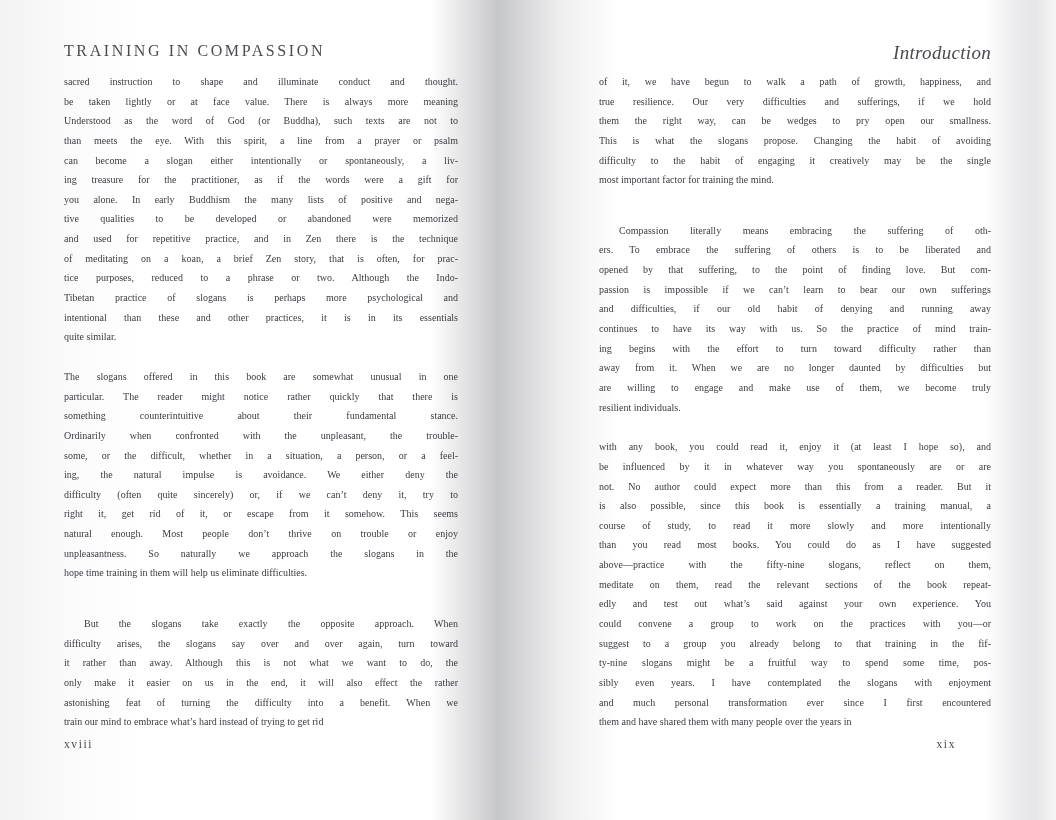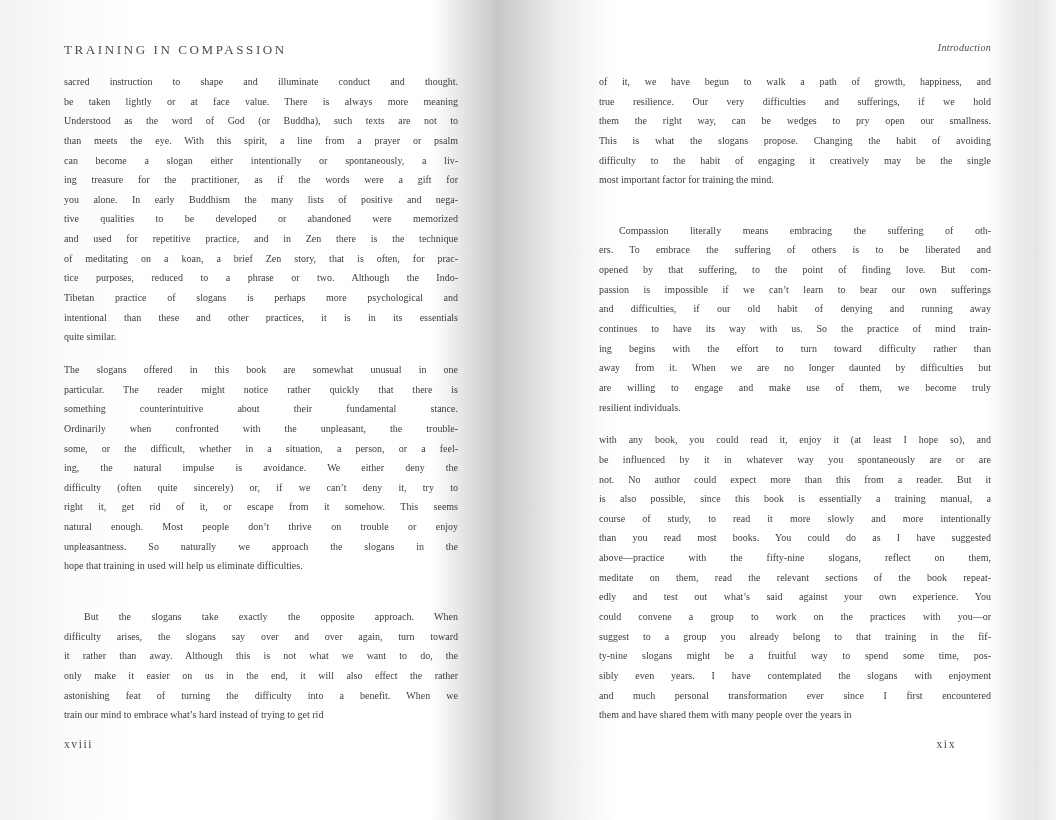--- a/index.html
+++ b/index.html
@@ -49,40 +49,40 @@
       #f6f6f7 100%);
   }
   .page {
     position: absolute;
     top: 42px;
   }
   .page-left  { left: 64px;  width: 394px; }
   .page-right { left: 599px; width: 392px; }
 
   .running-head {
-    font-size: 13px;
+    font-size: 16px;
     color: #4b4b52;
     height: 14px;
     margin-bottom: 16px;
   }
   .running-head.caps {
     letter-spacing: 2.6px;
   }
   .running-head.italic {
     font-style: italic;
-    font-size: 10px;
+    font-size: 19px;
     text-align: right;
     letter-spacing: 0.3px;
   }
   .body-text {
     font-size: 10px;
     line-height: 19.65px;
   }
   .para { margin: 0; }
-  .para.space-before { margin-top: 13px; }
+  .para.space-before { margin-top: 20px; }
   .para.indent .line:first-child { text-indent: 20px; margin-top: 31px; }
   .line {
     white-space: nowrap;
     text-align: justify;
     text-align-last: justify;
     height: 19.65px;
   }
   .line.last {
     text-align-last: left;
   }
@@ -128,21 +128,21 @@
           <div class="line">The slogans offered in this book are somewhat unusual in one</div>
           <div class="line">particular. The reader might notice rather quickly that there is</div>
           <div class="line">something counterintuitive about their fundamental stance.</div>
           <div class="line">Ordinarily when confronted with the unpleasant, the trouble-</div>
           <div class="line">some, or the difficult, whether in a situation, a person, or a feel-</div>
           <div class="line">ing, the natural impulse is avoidance. We either deny the</div>
           <div class="line">difficulty (often quite sincerely) or, if we can’t deny it, try to</div>
           <div class="line">right it, get rid of it, or escape from it somehow. This seems</div>
           <div class="line">natural enough. Most people don’t thrive on trouble or enjoy</div>
           <div class="line">unpleasantness. So naturally we approach the slogans in the</div>
-          <div class="line last">hope that training in used will help us eliminate difficulties.</div>
+          <div class="line last">hope time training in them will help us eliminate difficulties.</div>
         </div>
         <div class="para indent">
           <div class="line">But the slogans take exactly the opposite approach. When</div>
           <div class="line">difficulty arises, the slogans say over and over again, turn toward</div>
           <div class="line">it rather than away. Although this is not what we want to do, the</div>
           <div class="line">only make it easier on us in the end, it will also effect the rather</div>
           <div class="line">astonishing feat of turning the difficulty into a benefit. When we</div>
           <div class="line last">train our mind to embrace what’s hard instead of trying to get rid</div>
         </div>
       </div>

